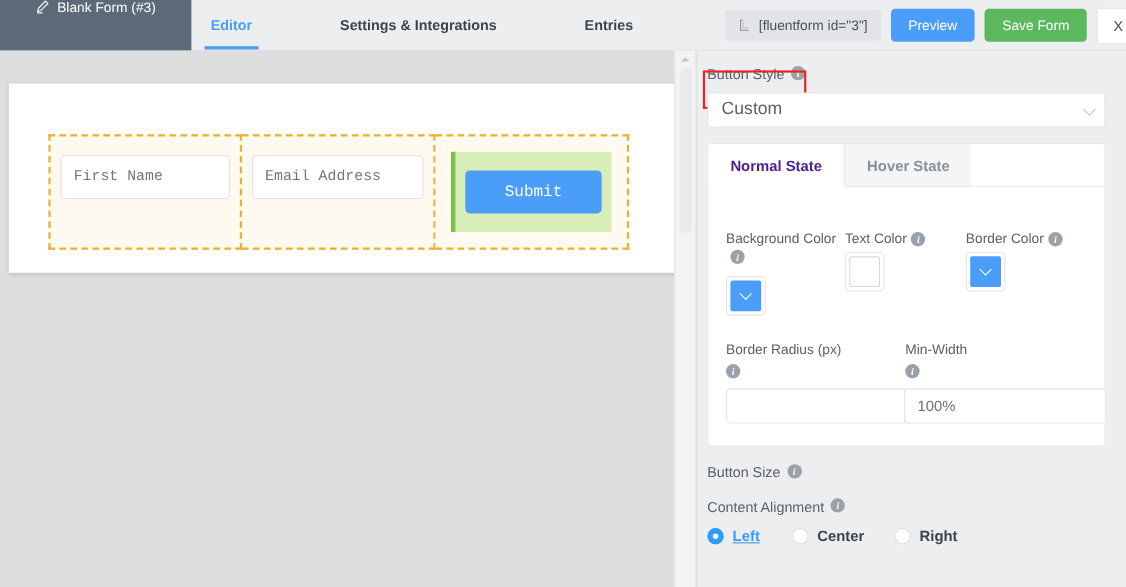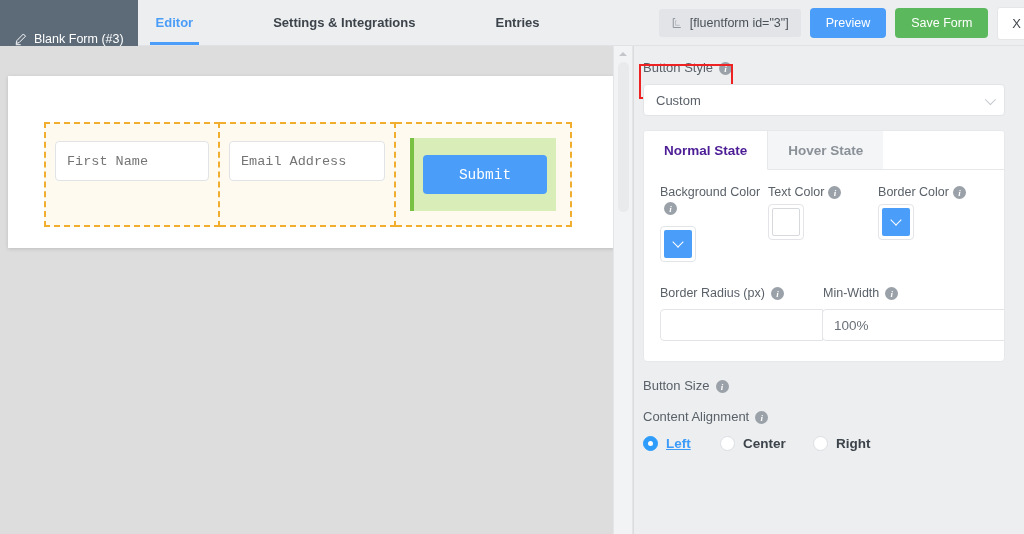--- a/index.html
+++ b/index.html
@@ -10,22 +10,22 @@
   }
   .app { position: relative; width: 1024px; height: 534px; }
 
   
   .topbar {
     position: absolute; top: 0; left: 0; width: 1024px; height: 46px;
     background: #eceef0; display: flex; align-items: stretch;
     border-bottom: 1px solid #e0e2e5;
   }
   .form-title {
-    background: #5d6b79; color: #ffffff; display: flex; align-items: flex-end;
-    gap: 7px; padding: 0 14px; font-size: 12.5px; height: 46px;
+    background: #5d6b79; color: #ffffff; display: flex; align-items: flex-start;
+    gap: 7px; padding: 0 32px; font-size: 12.5px; height: 46px;
     white-space: nowrap;
   }
   .pencil-ico { display: inline-block; width: 13px; height: 13px; }
   .nav-tabs { display: flex; align-items: stretch; gap: 44px; }
   .nav-tab {
     display: flex; align-items: center; padding: 0 18px; font-size: 13px;
     font-weight: bold; color: #3c434a; position: relative; cursor: pointer;
     white-space: nowrap;
   }
   .nav-tab.active { color: #4a9df8; }
@@ -104,39 +104,39 @@
     position: absolute; top: 16px; left: 4px; width: 11px; height: 150px;
     background: #e9eaec; border-radius: 6px;
   }
 
   
   .panel {
     position: absolute; top: 46px; left: 634px; width: 390px; height: 488px;
     background: #eceef0; padding: 14px 0 0 0; overflow: hidden;
   }
   .lbl {
-    font-size: 13px; color: #5a6169; display: flex; align-items: flex-end;
+    font-size: 13px; color: #5a6169; display: flex; align-items: flex-start;
     gap: 6px; white-space: nowrap;
   }
   .info-i {
     display: inline-flex; align-items: center; justify-content: center;
     width: 13px; height: 13px; border-radius: 50%; background: #9aa1a8;
     color: #fff; font-size: 9px; font-style: italic;
     font-family: "Liberation Serif", serif; font-weight: bold; flex: none;
   }
   .redbox {
     position: absolute; left: 5px; top: 4px; width: 94px; height: 35px;
     border: 2px solid #ee2222; pointer-events: none;
   }
   .panel-inner { position: relative; padding-left: 9px; }
 
   .select-box {
     margin: 9px 0 0 0; width: 362px; height: 32px; background: #ffffff;
     border: 1px solid #e2e4e7; border-radius: 4px; display: flex;
-    align-items: center; padding: 0 12px; font-size: 13px; color: #5a6169;
+    align-items: center; padding: 0 12px; font-size: 16px; color: #5a6169;
     cursor: pointer; position: relative;
   }
   .chev-down {
     position: absolute; right: 11px; top: 50%; margin-top: -3px;
     width: 8px; height: 8px; border-right: 1.6px solid #c2c6cb;
     border-bottom: 1.6px solid #c2c6cb; transform: rotate(45deg) translateY(-2px);
   }
 
   .state-card {
     margin-top: 14px; width: 362px; background: #ffffff;
@@ -148,21 +148,21 @@
     font-weight: bold; cursor: pointer; background: #f4f5f7;
     color: #8a9097; border-bottom: 1px solid #e6e8ea;
   }
   .state-tab.active {
     background: #ffffff; color: #4c1d95; border-bottom: 1px solid #ffffff;
     border-right: 1px solid #e6e8ea;
   }
   .state-tabs .filler { flex: 1; background: #ffffff; border-bottom: 1px solid #e6e8ea; }
   .card-body { padding: 14px 16px 20px 16px; }
 
-  .color-row { display: flex; }
+  .color-row { display: flex; margin-top: 25px; }
   .cc { position: relative; }
   .cc.c-bg { width: 118px; }
   .cc.c-tx { width: 120px; }
   .cc.c-bd { width: 120px; }
   .cc .lbl2 {
     font-size: 12.5px; color: #5a6169; line-height: 16px;
     display: block; max-width: 104px;
   }
   .cc .lbl2 .info-i { vertical-align: middle; margin-left: 4px; }
   .swatch-wrap {
@@ -178,21 +178,21 @@
   .swatch .v {
     position: absolute; left: 50%; top: 50%; width: 8px; height: 8px;
     margin-left: -4px; margin-top: -6px;
     border-right: 1.6px solid #ffffff; border-bottom: 1.6px solid #ffffff;
     transform: rotate(45deg);
   }
   .cc.c-tx .swatch-wrap { margin-top: 4px; }
   .cc.c-bd .swatch-wrap { margin-top: 4px; }
 
   .num-row { display: flex; margin-top: 24px; }
-  .num-col .lbl { font-size: 12.5px; }
+  .num-col .lbl { font-size: 12.5px; flex-direction: column; }
   .num-col.n1 { width: 165px; }
   .num-col.n2 { width: 200px; }
   .num-in {
     margin-top: 9px; height: 32px; background: #fff;
     border: 1px solid #e2e4e7; border-radius: 4px; padding: 0 11px;
     font-size: 13.5px; color: #6a7178; font-family: inherit;
     display: flex; align-items: center; outline: none;
   }
   .num-col.n1 .num-in { width: 163px; border-radius: 4px 0 0 4px; }
   .num-col.n2 .num-in { width: 210px; margin-left: -1px; }

